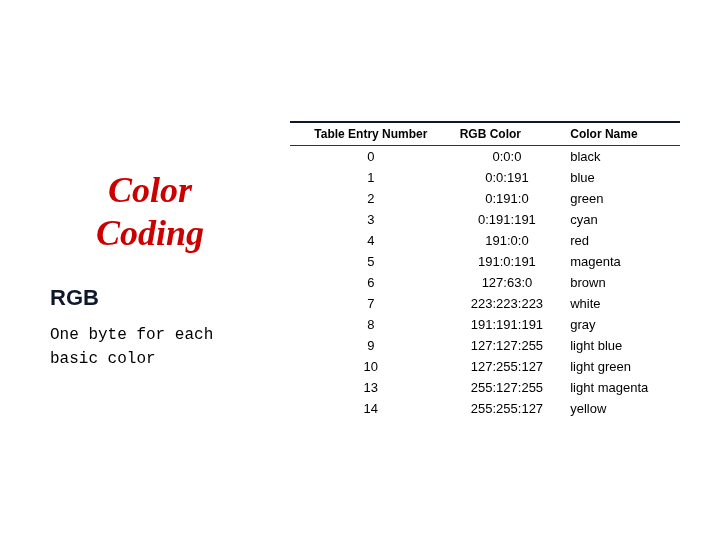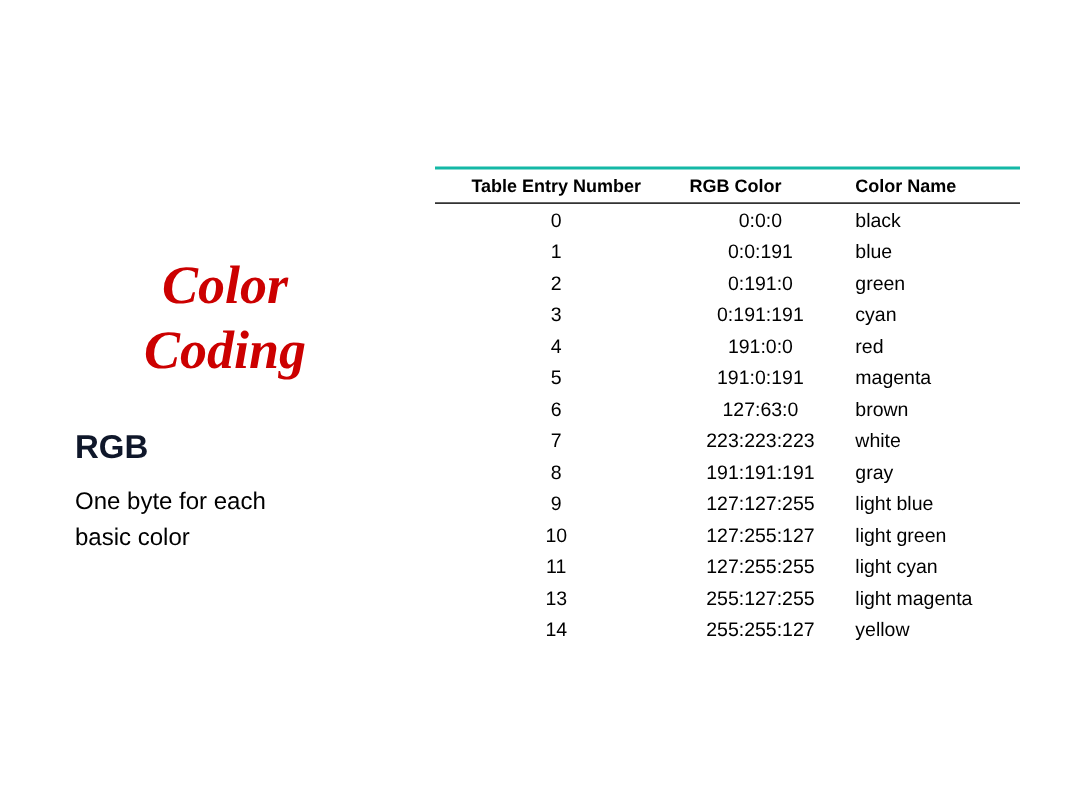--- a/index.html
+++ b/index.html
@@ -41,21 +41,21 @@
     .rgb-label {
       font-size: 22px;
       font-weight: bold;
       color: #0f172a;
       margin-bottom: 12px;
       font-family: Arial, sans-serif;
     }
     .subtitle {
       font-size: 16px;
       color: #000000;
-      font-family: Liberation Sans, sans-serif;
+      font-family: Liberation Mono, monospace;
       line-height: 1.5;
     }
     .right-panel {
       flex: 1;
       padding: 10px 10px 10px 20px;
     }
     table {
       border-collapse: collapse;
       width: 100%;
       font-family: Arial, sans-serif;
@@ -65,21 +65,21 @@
       font-size: 12px;
       font-weight: bold;
       padding: 4px 8px;
       text-align: left;
       color: #000;
     }
     thead tr th:first-child {
       text-align: center;
     }
     thead tr {
-      border-top: 2px solid #14b8a6;
+      border-top: 2px solid #0f172a;
       border-bottom: 1.5px solid #333;
     }
     tbody tr td {
       padding: 3px 8px;
       color: #000;
       font-size: 13px;
     }
     tbody tr td:first-child {
       text-align: center;
     }
@@ -159,25 +159,20 @@
             <td>9</td>
             <td>127:127:255</td>
             <td>light blue</td>
           </tr>
           <tr>
             <td>10</td>
             <td>127:255:127</td>
             <td>light green</td>
           </tr>
           <tr>
-            <td>11</td>
-            <td>127:255:255</td>
-            <td>light cyan</td>
-          </tr>
-          <tr>
             <td>13</td>
             <td>255:127:255</td>
             <td>light magenta</td>
           </tr>
           <tr>
             <td>14</td>
             <td>255:255:127</td>
             <td>yellow</td>
           </tr>
         </tbody>

